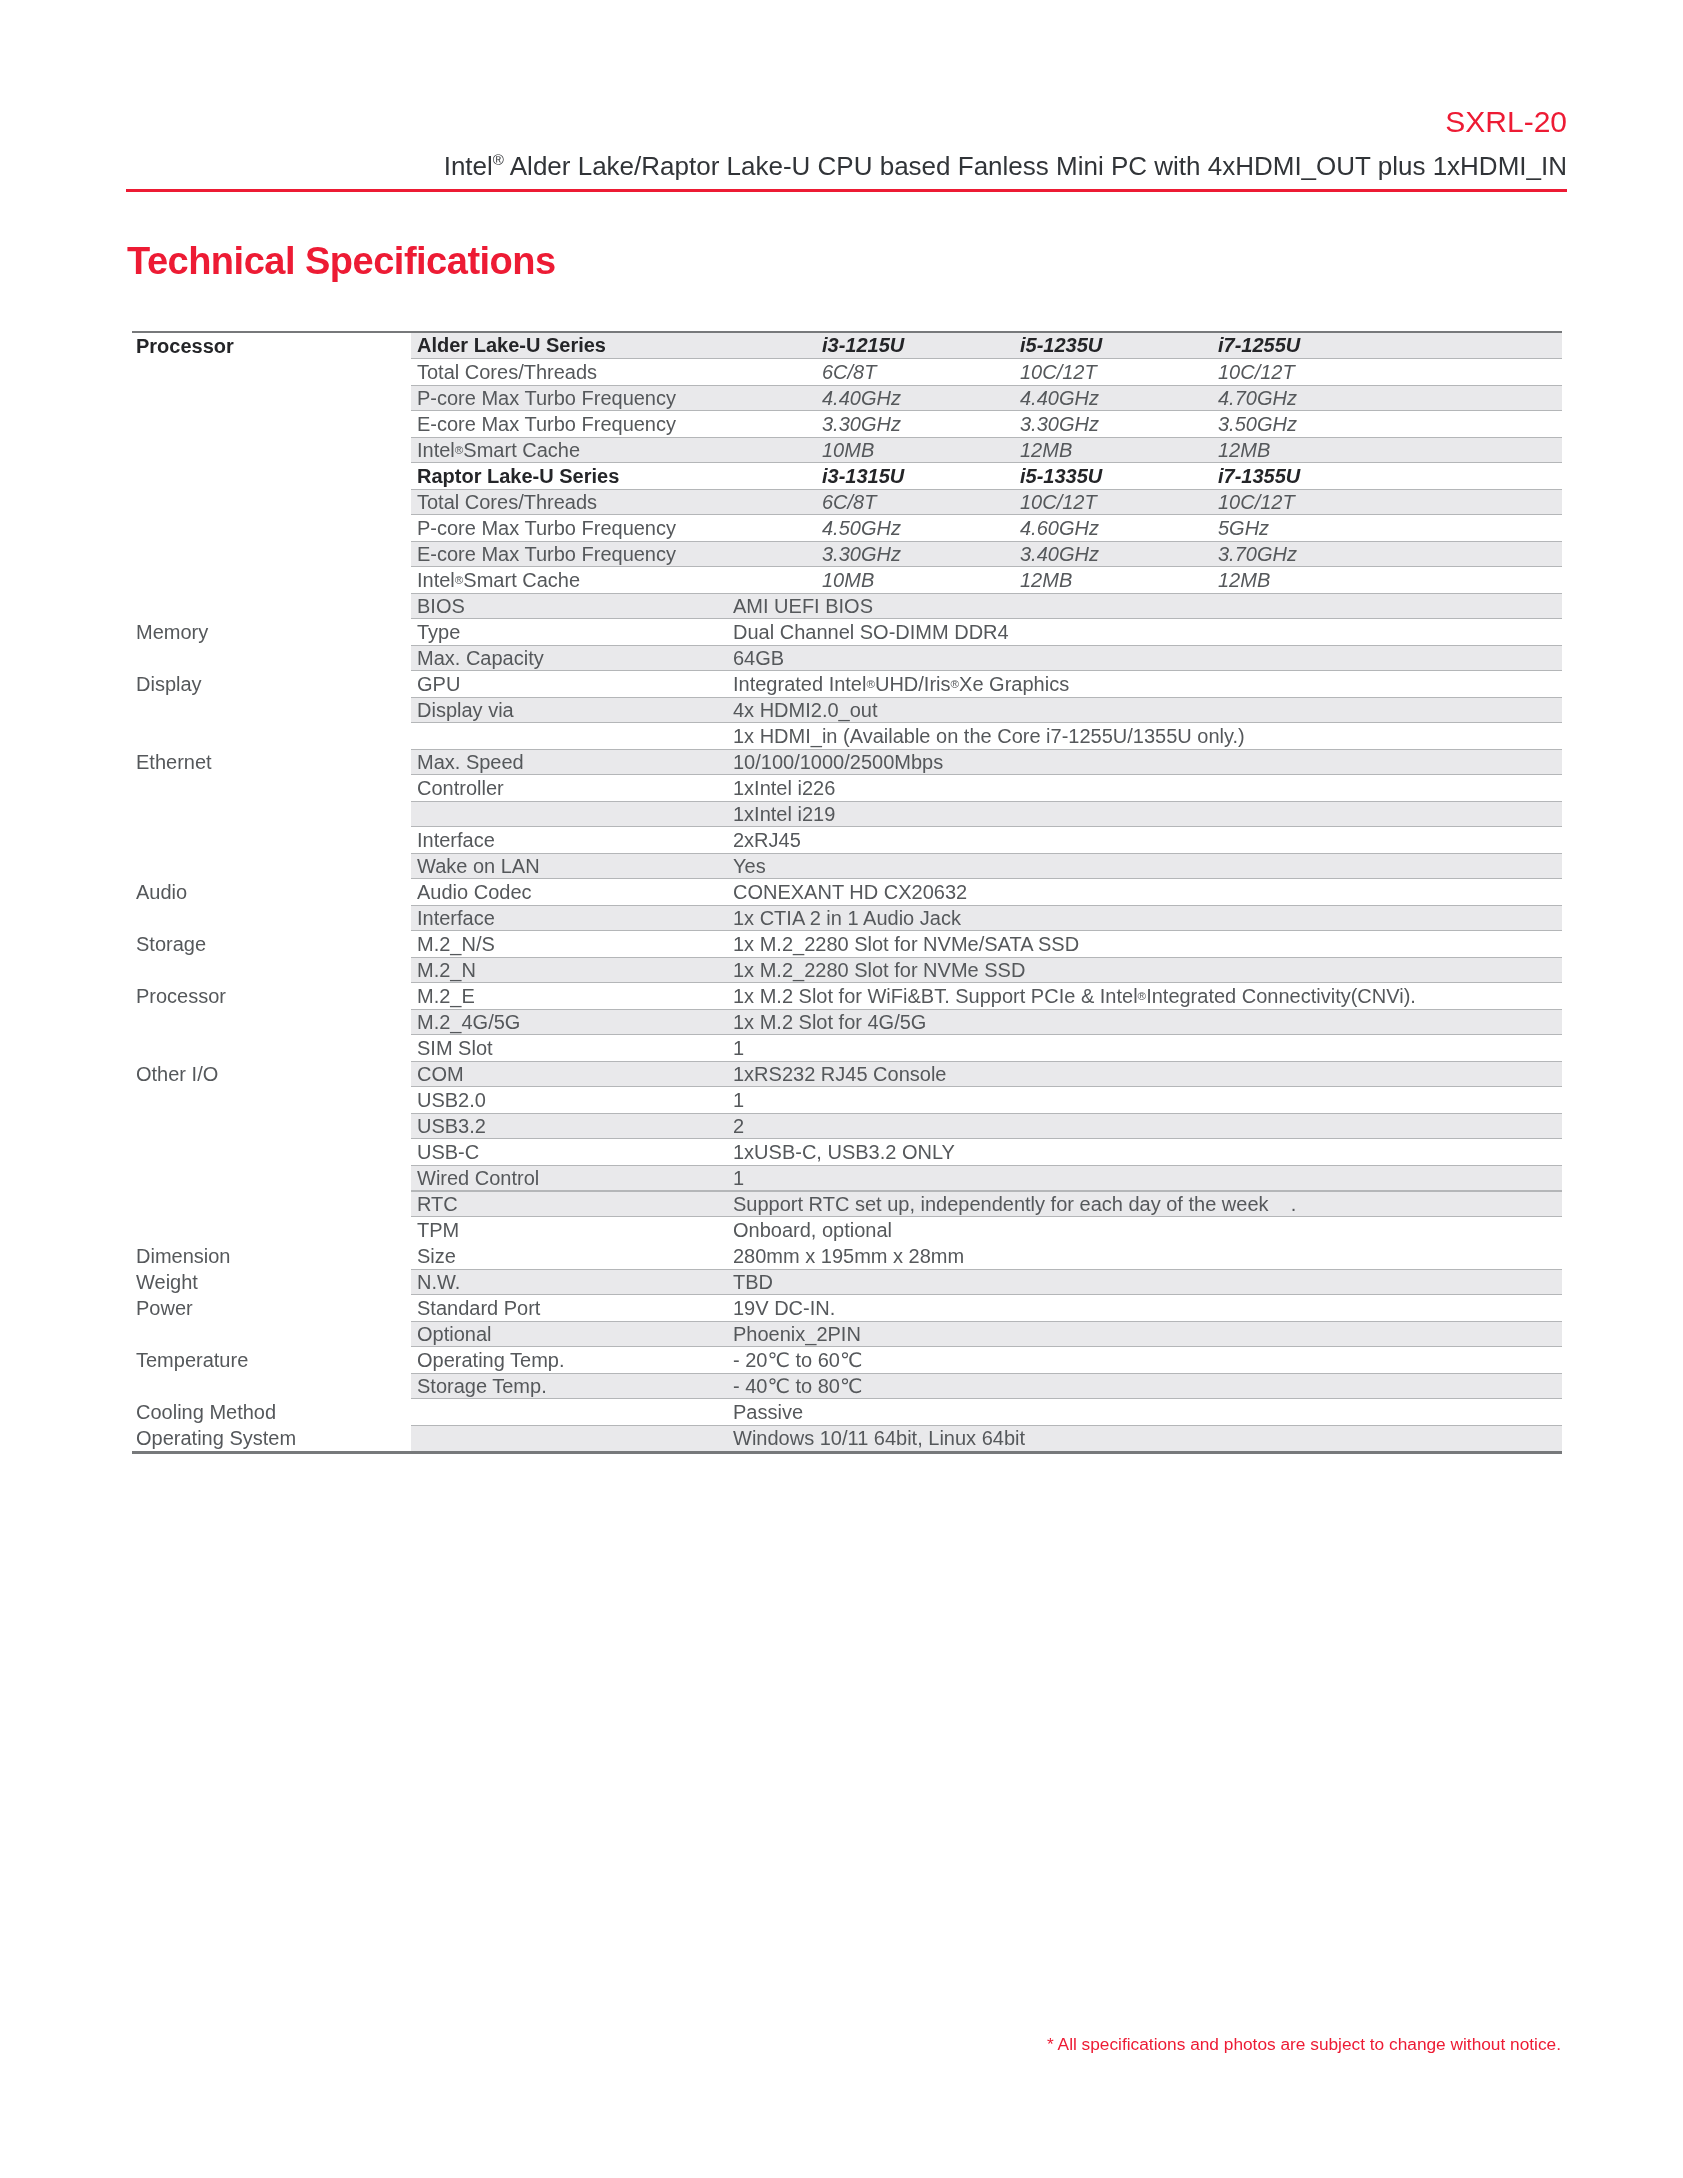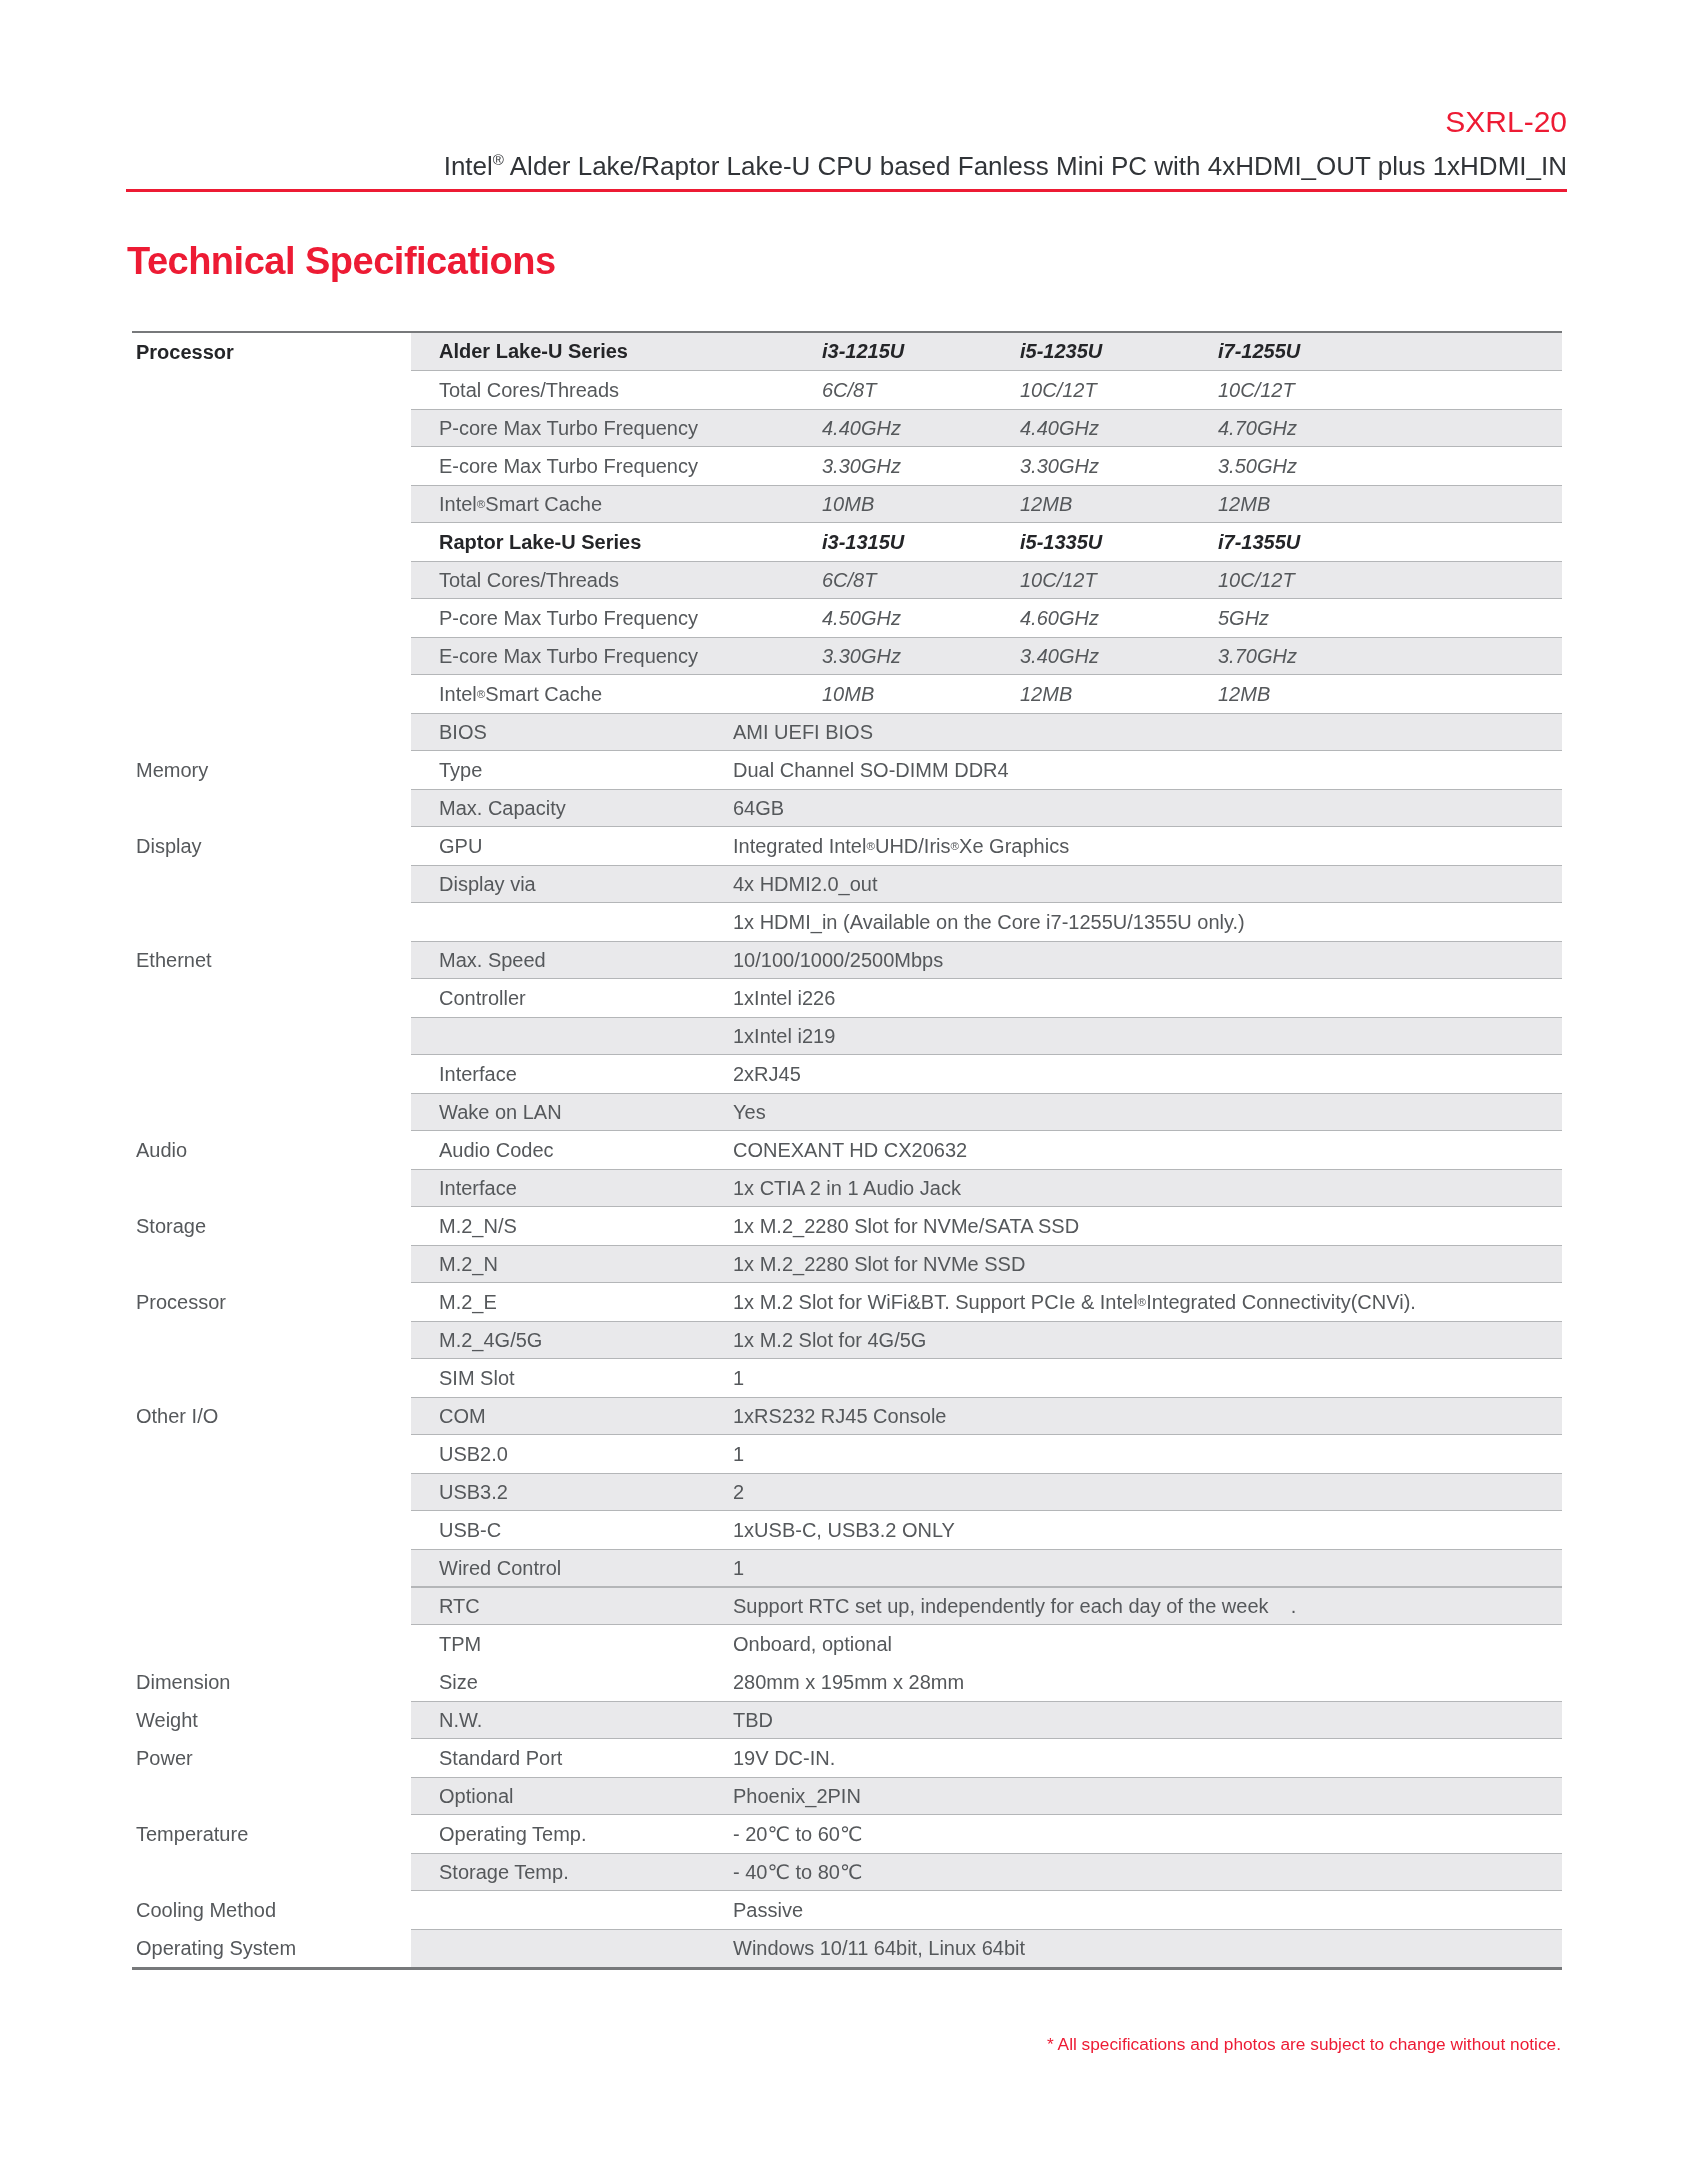--- a/index.html
+++ b/index.html
@@ -34,37 +34,37 @@
   .page-title{
     position:absolute;top:240px;left:127px;
     font-size:38px;color:var(--accent);font-weight:600;letter-spacing:-0.5px;
   }
 
   .spec-table{
     position:absolute;top:331px;left:132px;width:1430px;
     border-top:2px solid var(--edge);
     border-bottom:3px solid var(--edge);
   }
-  .row{display:flex;height:38px;}
+  .row{display:flex;height:26px;}
   .cell{display:flex;align-items:center;font-size:20px;white-space:nowrap;}
   .cat{
     width:279px;flex:0 0 279px;box-sizing:border-box;padding-left:4px;
   }
   .inner{
     flex:1;display:flex;box-sizing:border-box;min-width:0;
   }
   .inner.shade{
     background:var(--shade);
     border-top:1px solid var(--line);
     border-bottom:1px solid var(--line);
   }
   .row:first-child .inner{border-top:none;}
   .row:last-child .inner{border-bottom:none;}
   .sub{
-    width:322px;flex:0 0 322px;box-sizing:border-box;padding-left:28px;
+    width:322px;flex:0 0 322px;box-sizing:border-box;padding-left:6px;
   }
   .inner.cpu .sub{width:411px;flex:0 0 411px;}
   .inner.cpu .val{width:198px;flex:0 0 198px;font-style:italic;}
   .val.single{flex:1 1 auto;overflow:hidden;}
   .row.series .cell{
     font-weight:bold;color:var(--txt-dark);
   }
 
   .footnote{
     position:absolute;top:2034px;right:122px;

